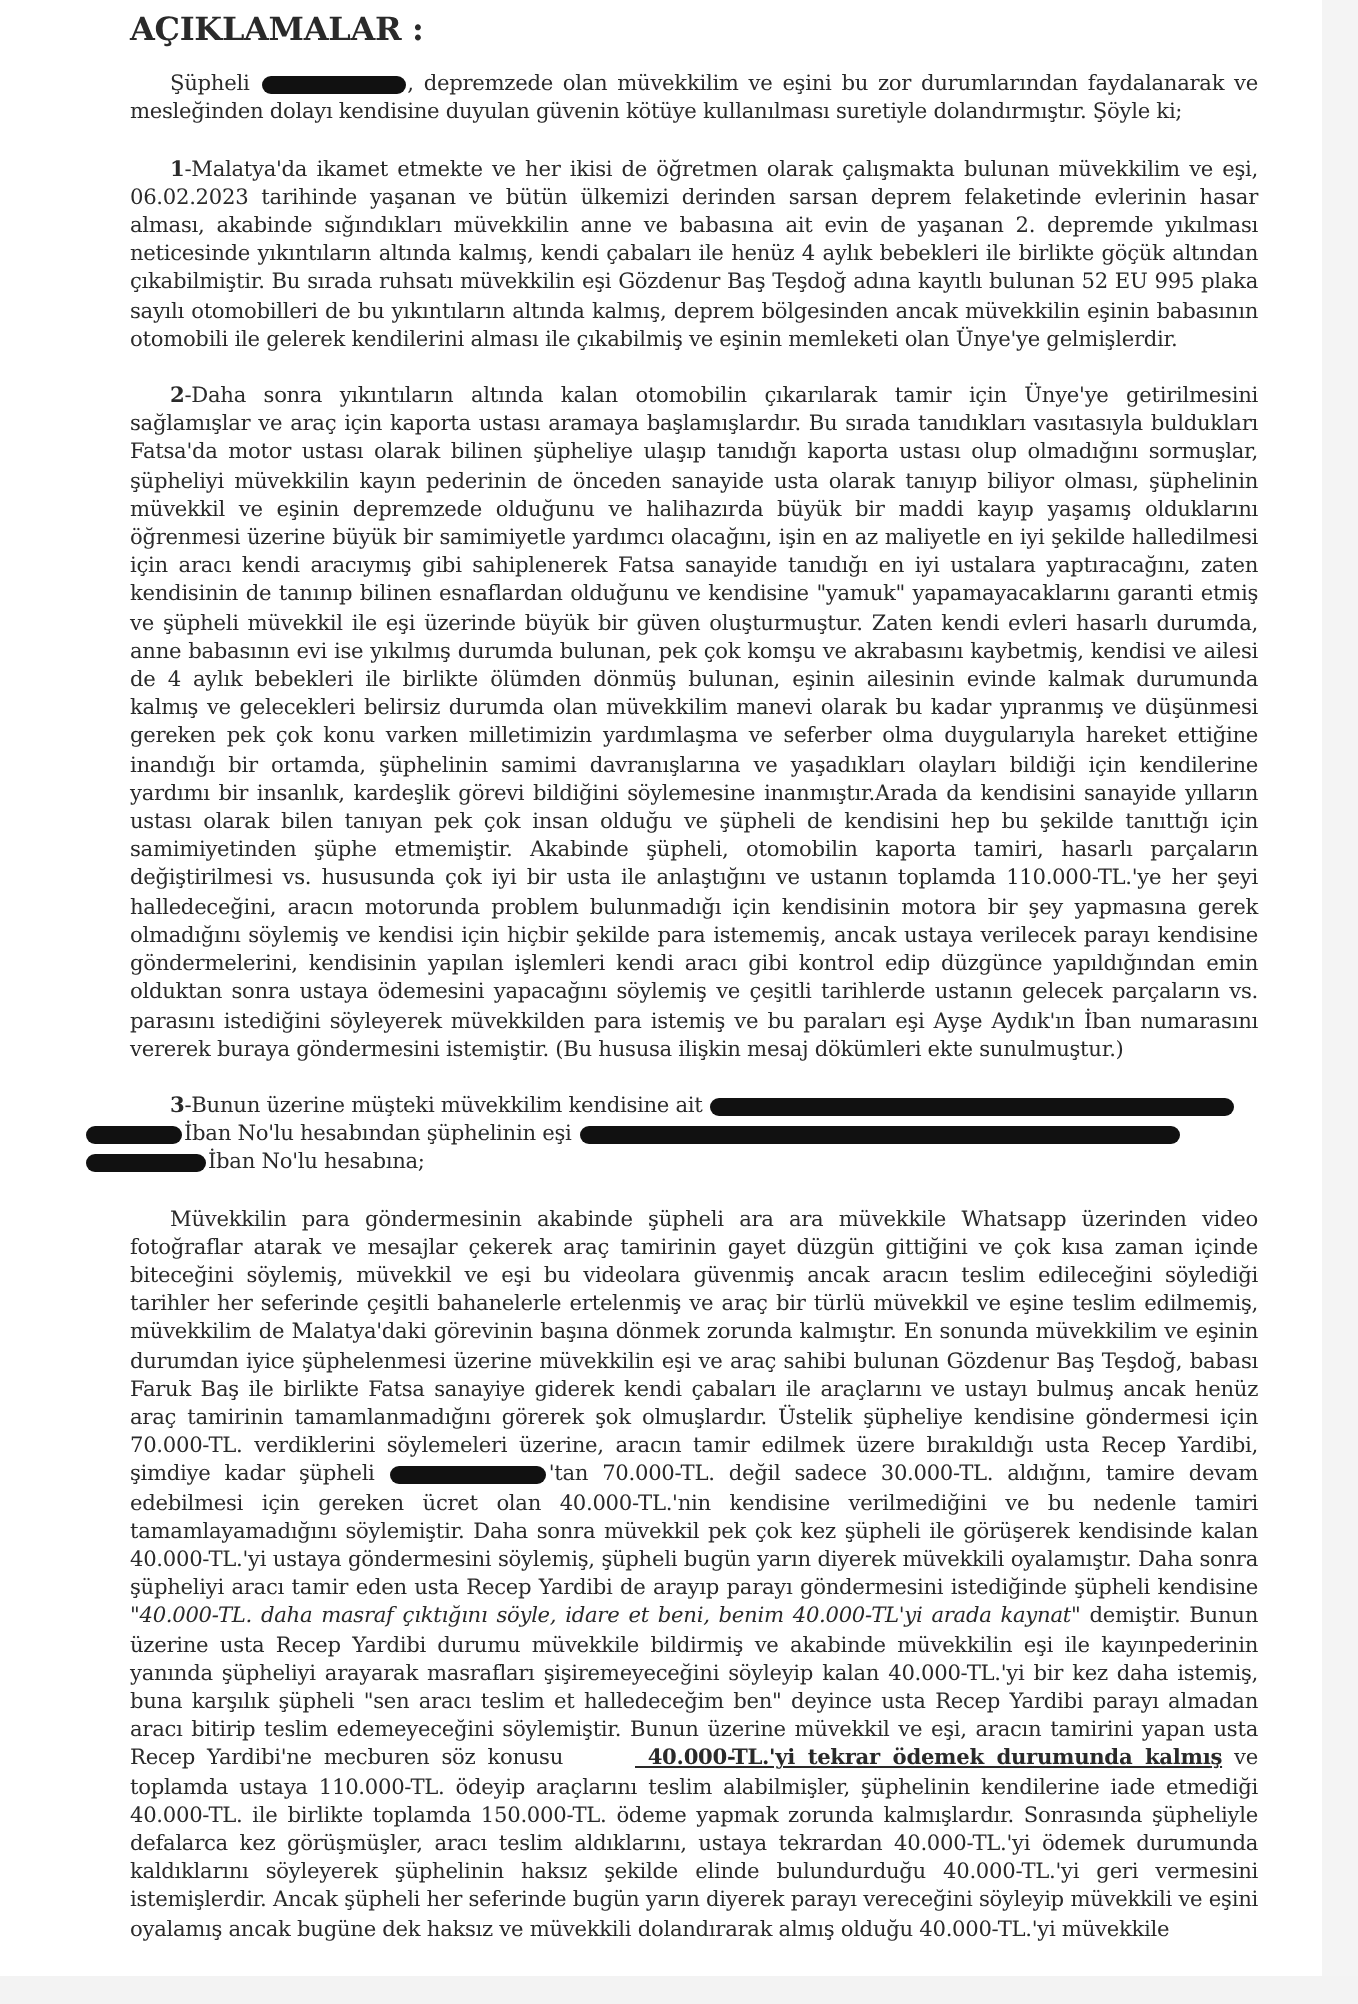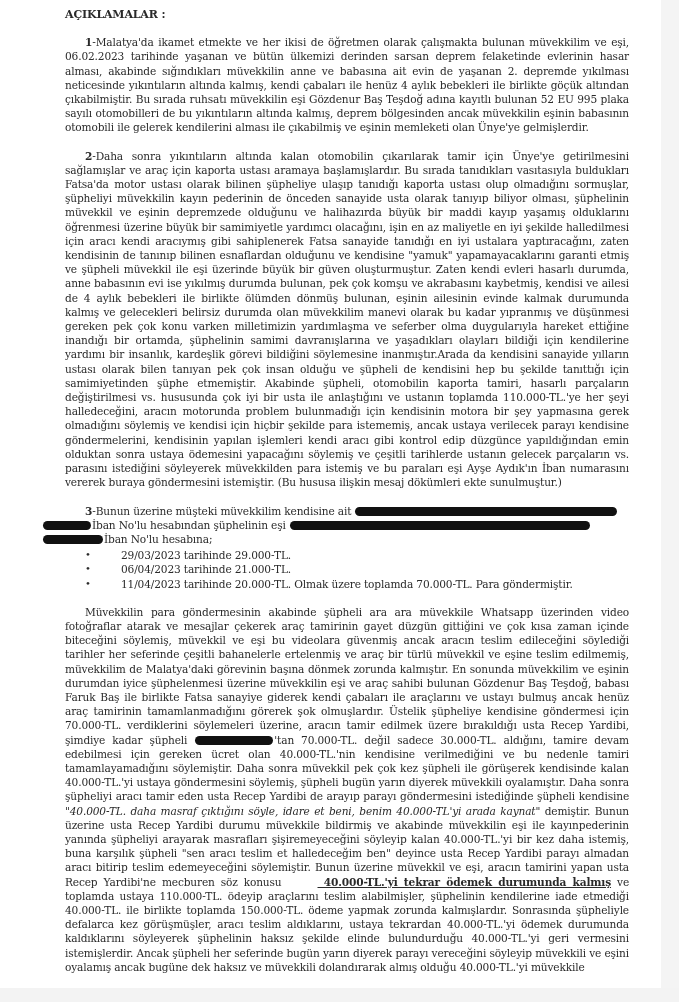--- a/index.html
+++ b/index.html
@@ -21,21 +21,21 @@
   .bottomband {
     position: absolute; left: 0; bottom: 0; width: 679px; height: 14px;
     background: #f3f3f3;
   }
   .content {
     position: absolute; left: 65px; top: 8px; width: 564px;
     font-size: 10.6px; line-height: 14.2px;
     letter-spacing: -0.15px;
   }
   .heading {
-    font-weight: bold; font-size: 11px; margin: 0 0 13px 0;
+    font-weight: bold; font-size: 16px; margin: 0 0 13px 0;
   }
   p { margin: 0 0 14px 0; text-align: justify; text-indent: 20px; }
   p.noindent { text-indent: 0; }
   .redact {
     display: inline-block; background: #111; border-radius: 6px;
     height: 9px; vertical-align: middle; margin: 0 1px;
   }
   ul.payments { margin: -12px 0 14px 0; padding-left: 0; list-style: none; }
   ul.payments li { position: relative; padding-left: 56px; }
   ul.payments li::before {
@@ -45,30 +45,26 @@
   .under { text-decoration: underline; font-weight: bold; padding-left: 36px; }
   i { }
 </style>
 </head>
 <body>
 
 <div class="page">
   <div class="content">
     <div class="heading">AÇIKLAMALAR :</div>
 
+    <p><span>Şüpheli</span> <span class="redact" style="width:72px"></span><span>, depremzede olan müvekkilim ve eşini bu zor durumlarından faydalanarak ve mesleğinden dolayı kendisine duyulan güvenin kötüye kullanılması suretiyle dolandırmıştır. Şöyle ki;</span></p>
 
     <p><b class="num">1</b><span>-Malatya'da ikamet etmekte ve her ikisi de öğretmen olarak çalışmakta bulunan müvekkilim ve eşi, 06.02.2023 tarihinde yaşanan ve bütün ülkemizi derinden sarsan deprem felaketinde evlerinin hasar alması, akabinde sığındıkları müvekkilin anne ve babasına ait evin de yaşanan 2. depremde yıkılması neticesinde yıkıntıların altında kalmış, kendi çabaları ile henüz 4 aylık bebekleri ile birlikte göçük altından çıkabilmiştir. Bu sırada ruhsatı müvekkilin eşi Gözdenur Baş Teşdoğ adına kayıtlı bulunan 52 EU 995 plaka sayılı otomobilleri de bu yıkıntıların altında kalmış, deprem bölgesinden ancak müvekkilin eşinin babasının otomobili ile gelerek kendilerini alması ile çıkabilmiş ve eşinin memleketi olan Ünye'ye gelmişlerdir.</span></p>
 
     <p><b class="num">2</b><span>-Daha sonra yıkıntıların altında kalan otomobilin çıkarılarak tamir için Ünye'ye getirilmesini sağlamışlar ve araç için kaporta ustası aramaya başlamışlardır. Bu sırada tanıdıkları vasıtasıyla buldukları Fatsa'da motor ustası olarak bilinen şüpheliye ulaşıp tanıdığı kaporta ustası olup olmadığını sormuşlar, şüpheliyi müvekkilin kayın pederinin de önceden sanayide usta olarak tanıyıp biliyor olması, şüphelinin müvekkil ve eşinin depremzede olduğunu ve halihazırda büyük bir maddi kayıp yaşamış olduklarını öğrenmesi üzerine büyük bir samimiyetle yardımcı olacağını, işin en az maliyetle en iyi şekilde halledilmesi için aracı kendi aracıymış gibi sahiplenerek Fatsa sanayide tanıdığı en iyi ustalara yaptıracağını, zaten kendisinin de tanınıp bilinen esnaflardan olduğunu ve kendisine "yamuk" yapamayacaklarını garanti etmiş ve şüpheli müvekkil ile eşi üzerinde büyük bir güven oluşturmuştur. Zaten kendi evleri hasarlı durumda, anne babasının evi ise yıkılmış durumda bulunan, pek çok komşu ve akrabasını kaybetmiş, kendisi ve ailesi de 4 aylık bebekleri ile birlikte ölümden dönmüş bulunan, eşinin ailesinin evinde kalmak durumunda kalmış ve gelecekleri belirsiz durumda olan müvekkilim manevi olarak bu kadar yıpranmış ve düşünmesi gereken pek çok konu varken milletimizin yardımlaşma ve seferber olma duygularıyla hareket ettiğine inandığı bir ortamda, şüphelinin samimi davranışlarına ve yaşadıkları olayları bildiği için kendilerine yardımı bir insanlık, kardeşlik görevi bildiğini söylemesine inanmıştır.Arada da kendisini sanayide yılların ustası olarak bilen tanıyan pek çok insan olduğu ve şüpheli de kendisini hep bu şekilde tanıttığı için samimiyetinden şüphe etmemiştir. Akabinde şüpheli, otomobilin kaporta tamiri, hasarlı parçaların değiştirilmesi vs. hususunda çok iyi bir usta ile anlaştığını ve ustanın toplamda 110.000-TL.'ye her şeyi halledeceğini, aracın motorunda problem bulunmadığı için kendisinin motora bir şey yapmasına gerek olmadığını söylemiş ve kendisi için hiçbir şekilde para istememiş, ancak ustaya verilecek parayı kendisine göndermelerini, kendisinin yapılan işlemleri kendi aracı gibi kontrol edip düzgünce yapıldığından emin olduktan sonra ustaya ödemesini yapacağını söylemiş ve çeşitli tarihlerde ustanın gelecek parçaların vs. parasını istediğini söyleyerek müvekkilden para istemiş ve bu paraları eşi Ayşe Aydık'ın İban numarasını vererek buraya göndermesini istemiştir. (Bu hususa ilişkin mesaj dökümleri ekte sunulmuştur.)</span></p>
 
     <p class="noindent" style="text-indent:20px;text-align:left;"><b class="num">3</b><span>-Bunun üzerine müşteki müvekkilim kendisine ait</span> <span class="redact" style="width:262px"></span><br><span class="redact" style="width:48px;margin-left:-22px"></span><span>İban No'lu hesabından şüphelinin eşi</span> <span class="redact" style="width:300px"></span><br><span class="redact" style="width:60px;margin-left:-22px"></span><span>İban No'lu hesabına;</span></p>
 
-    <ul class="payments">
-      <li>29/03/2023 tarihinde 29.000-TL.</li>
-      <li>06/04/2023 tarihinde 21.000-TL.</li>
-      <li>11/04/2023 tarihinde 20.000-TL. Olmak üzere toplamda 70.000-TL. Para göndermiştir.</li>
-    </ul>
 
     <p><span>Müvekkilin para göndermesinin akabinde şüpheli ara ara müvekkile Whatsapp üzerinden video fotoğraflar atarak ve mesajlar çekerek araç tamirinin gayet düzgün gittiğini ve çok kısa zaman içinde biteceğini söylemiş, müvekkil ve eşi bu videolara güvenmiş ancak aracın teslim edileceğini söylediği tarihler her seferinde çeşitli bahanelerle ertelenmiş ve araç bir türlü müvekkil ve eşine teslim edilmemiş, müvekkilim de Malatya'daki görevinin başına dönmek zorunda kalmıştır. En sonunda müvekkilim ve eşinin durumdan iyice şüphelenmesi üzerine müvekkilin eşi ve araç sahibi bulunan Gözdenur Baş Teşdoğ, babası Faruk Baş ile birlikte Fatsa sanayiye giderek kendi çabaları ile araçlarını ve ustayı bulmuş ancak henüz araç tamirinin tamamlanmadığını görerek şok olmuşlardır. Üstelik şüpheliye kendisine göndermesi için 70.000-TL. verdiklerini söylemeleri üzerine, aracın tamir edilmek üzere bırakıldığı usta Recep Yardibi, şimdiye kadar şüpheli</span> <span class="redact" style="width:78px"></span><span>'tan 70.000-TL. değil sadece 30.000-TL. aldığını, tamire devam edebilmesi için gereken ücret olan 40.000-TL.'nin kendisine verilmediğini ve bu nedenle tamiri tamamlayamadığını söylemiştir. Daha sonra müvekkil pek çok kez şüpheli ile görüşerek kendisinde kalan 40.000-TL.'yi ustaya göndermesini söylemiş, şüpheli bugün yarın diyerek müvekkili oyalamıştır. Daha sonra şüpheliyi aracı tamir eden usta Recep Yardibi de arayıp parayı göndermesini istediğinde şüpheli kendisine "</span><i>40.000-TL. daha masraf çıktığını söyle, idare et beni, benim 40.000-TL'yi arada kaynat</i><span>" demiştir. Bunun üzerine usta Recep Yardibi durumu müvekkile bildirmiş ve akabinde müvekkilin eşi ile kayınpederinin yanında şüpheliyi arayarak masrafları şişiremeyeceğini söyleyip kalan 40.000-TL.'yi bir kez daha istemiş, buna karşılık şüpheli "sen aracı teslim et halledeceğim ben" deyince usta Recep Yardibi parayı almadan aracı bitirip teslim edemeyeceğini söylemiştir. Bunun üzerine müvekkil ve eşi, aracın tamirini yapan usta Recep Yardibi'ne mecburen söz konusu</span><span class="under"> 40.000-TL.'yi tekrar ödemek durumunda kalmış</span><span> ve toplamda ustaya 110.000-TL. ödeyip araçlarını teslim alabilmişler, şüphelinin kendilerine iade etmediği 40.000-TL. ile birlikte toplamda 150.000-TL. ödeme yapmak zorunda kalmışlardır. Sonrasında şüpheliyle defalarca kez görüşmüşler, aracı teslim aldıklarını, ustaya tekrardan 40.000-TL.'yi ödemek durumunda kaldıklarını söyleyerek şüphelinin haksız şekilde elinde bulundurduğu 40.000-TL.'yi geri vermesini istemişlerdir. Ancak şüpheli her seferinde bugün yarın diyerek parayı vereceğini söyleyip müvekkili ve eşini oyalamış ancak bugüne dek haksız ve müvekkili dolandırarak almış olduğu 40.000-TL.'yi müvekkile</span></p>
   </div>
 </div>
 <div class="rightband"></div>
 <div class="bottomband"></div>
 
 </body></html>

